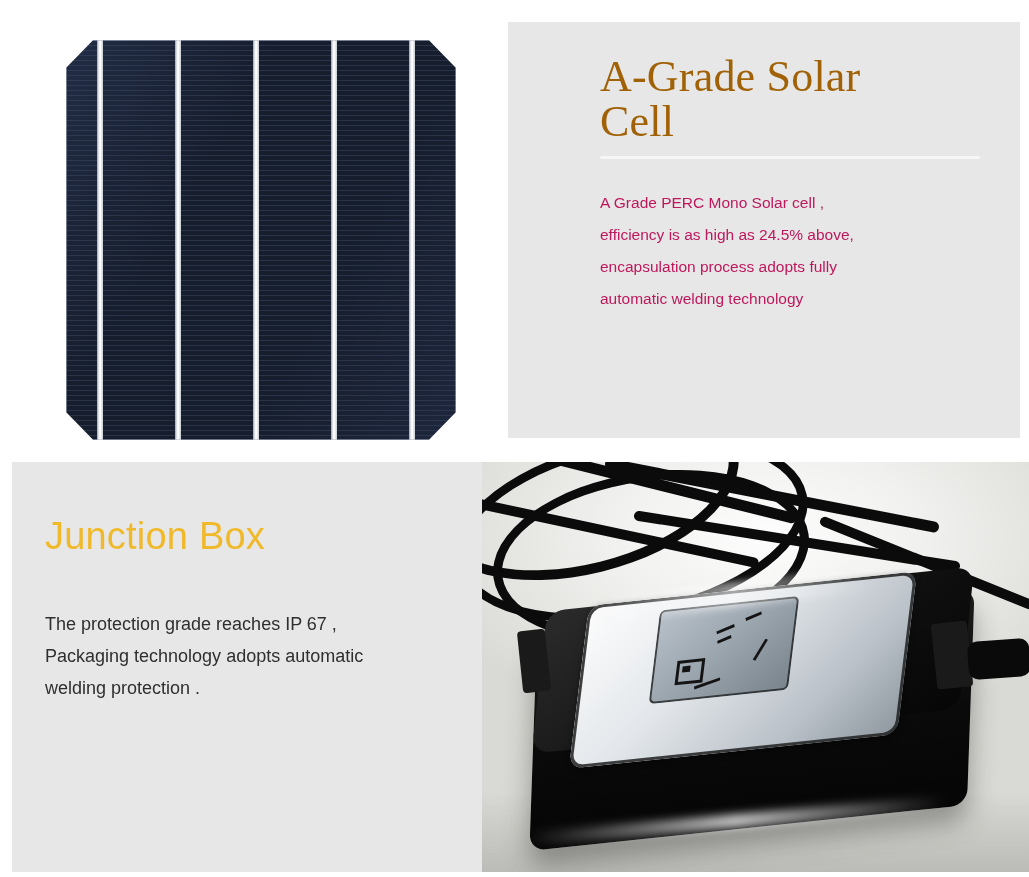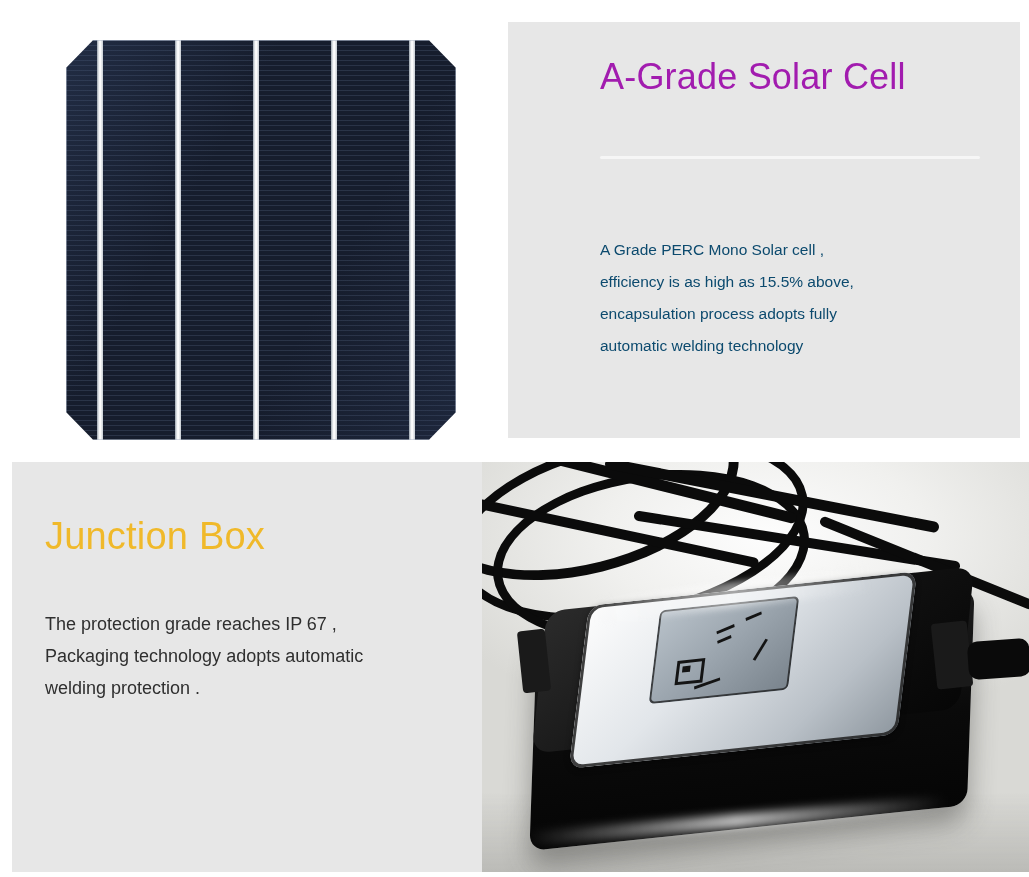--- a/index.html
+++ b/index.html
@@ -91,42 +91,42 @@
   #solar-cell-card {
     position: absolute;
     left: 508px; top: 22px;
     width: 512px; height: 416px;
     background: #e7e7e7;
   }
   .card-heading {
     position: absolute;
     left: 92px; top: 32px;
     width: 340px;
-    color: #a21caf;
-    font-size: 36px;
+    color: #a16207;
+    font-size: 44px;
     line-height: 45px;
     font-weight: 400;
     letter-spacing: 0.2px;
+    font-family: Liberation Serif, serif;
   }
   .heading-rule {
     position: absolute;
     left: 92px; top: 134px;
     width: 380px; height: 3px;
     background: #f6f6f6;
     border-radius: 2px;
   }
   .card-body {
     position: absolute;
     left: 92px; top: 165px;
     width: 380px;
-    color: #0c4a6e;
+    color: #be185d;
     font-size: 15.5px;
     line-height: 32px;
     font-weight: 400;
-    margin-top: 47px;
   }
   .card-body .line { display: block; white-space: nowrap; }
 
   
   #bottom-section {
     position: absolute;
     left: 12px; top: 462px;
     width: 1017px; height: 410px;
   }
   #junction-text-panel {
@@ -304,21 +304,21 @@
         <div class="busbar" style="left:343px;"></div>
       </div>
       <div class="cell-edge"></div>
     </div>
 
     <div id="solar-cell-card">
       <div class="card-heading">A-Grade Solar Cell</div>
       <div class="heading-rule"></div>
       <div class="card-body">
         <span class="line">A Grade PERC Mono Solar cell ,</span>
-        <span class="line">efficiency is as high as 15.5% above,</span>
+        <span class="line">efficiency is as high as 24.5% above,</span>
         <span class="line">encapsulation process adopts fully</span>
         <span class="line">automatic welding technology</span>
       </div>
     </div>
   </div>
 
   <div id="bottom-section">
 
     <div id="junction-text-panel">
       <div class="jb-heading">Junction Box</div>

